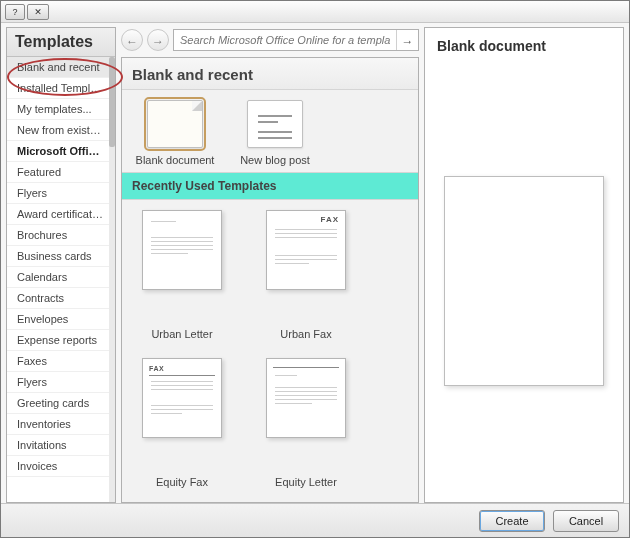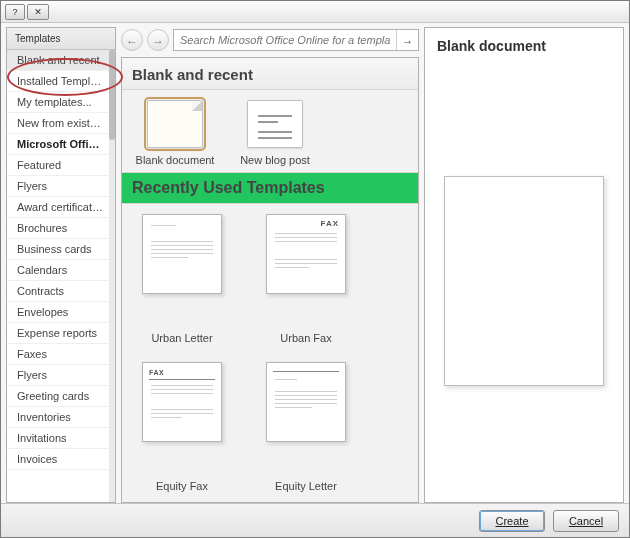--- a/index.html
+++ b/index.html
@@ -5,52 +5,52 @@
   * { box-sizing: border-box; margin: 0; padding: 0; }
   body { font-family: "Segoe UI", Tahoma, sans-serif; font-size: 11px; color: #333; background: #fff; }
   .window { width: 630px; height: 538px; border: 1px solid #7a7a7a; background: #f6f6f6; display: flex; flex-direction: column; }
   .titlebar { height: 22px; background: linear-gradient(#fdfdfd,#e6e6e6); border-bottom: 1px solid #c5c5c5; display: flex; align-items: center; padding: 0 4px; }
   .titlebar .title { flex: 1; font-size: 11px; color: #222; padding-left: 4px; }
   .win-btns { display: flex; gap: 2px; }
   .win-btn { width: 22px; height: 16px; border: 1px solid #8a8a8a; border-radius: 2px; background: linear-gradient(#fafafa,#d9d9d9); display: flex; align-items: center; justify-content: center; font-size: 9px; color: #333; cursor: default; }
   .win-btn.help { width: 20px; }
   .content { flex: 1; display: flex; padding: 4px 5px 0 5px; gap: 5px; overflow: hidden; }
   .sidebar { width: 110px; border: 1px solid #b0b0b0; background: #fff; display: flex; flex-direction: column; }
-  .sidebar-header { background: linear-gradient(#f0f0f0,#e2e2e2); border-bottom: 1px solid #c0c0c0; padding: 5px 8px; font-weight: normal; font-size: 10px; color: #333; }
+  .sidebar-header { background: linear-gradient(#f0f0f0,#e2e2e2); border-bottom: 1px solid #c0c0c0; padding: 5px 8px; font-weight: bold; font-size: 16px; color: #333; }
   .sidebar-list { flex: 1; overflow-y: hidden; position: relative; }
   .sidebar-list-inner { position: absolute; inset: 0 6px 0 0; overflow: hidden; }
   .sidebar-item { padding: 4px 6px 4px 10px; font-size: 11px; color: #444; border-bottom: 1px solid #efefef; white-space: nowrap; overflow: hidden; text-overflow: ellipsis; cursor: default; }
   .sidebar-item.bold { font-weight: bold; color: #222; }
   .sidebar-item.selected { background: #e8e8e8; }
   .sidebar-scrollbar { position: absolute; right: 0; top: 0; bottom: 0; width: 6px; background: #eaeaea; }
   .sidebar-scrollbar .thumb { position: absolute; left: 0; right: 0; top: 0; height: 90px; background: #bdbdbd; border-radius: 2px; }
   .middle { flex: 1; display: flex; flex-direction: column; min-width: 0; }
   .toolbar { display: flex; align-items: center; gap: 4px; padding: 2px 0 6px 0; }
   .nav-btn { width: 22px; height: 22px; border: 1px solid #c8c8c8; border-radius: 11px; background: linear-gradient(#fdfdfd,#e6e6e6); display: flex; align-items: center; justify-content: center; color: #777; font-size: 12px; }
   .searchbox { flex: 1; height: 22px; border: 1px solid #b0b0b0; background: #fff; display: flex; align-items: center; }
   .searchbox input { flex: 1; border: none; outline: none; padding: 0 6px; font-style: italic; font-size: 11px; color: #888; background: transparent; }
   .search-go { width: 22px; height: 20px; border-left: 1px solid #d0d0d0; display: flex; align-items: center; justify-content: center; color: #555; font-size: 12px; }
   .main-panel { flex: 1; border: 1px solid #b0b0b0; background: #f2f2f2; display: flex; flex-direction: column; overflow: hidden; }
   .section-title { font-size: 15px; font-weight: bold; color: #444; padding: 8px 10px 6px 10px; background: linear-gradient(#f7f7f7,#ececec); border-bottom: 1px solid #d5d5d5; }
   .thumb-row { display: flex; gap: 18px; padding: 10px 12px 6px 12px; }
   .tpl-item { display: flex; flex-direction: column; align-items: center; width: 82px; cursor: default; }
   .tpl-thumb { width: 56px; height: 48px; border: 1px solid #c0c0c0; background: #fff; border-radius: 2px; box-shadow: 0 1px 2px rgba(0,0,0,0.1); position: relative; overflow: hidden; }
   .tpl-thumb.selected-outer { outline: 2px solid #c59d5f; outline-offset: 1px; background: #fdfcf7; }
   .tpl-label { font-size: 11px; color: #444; margin-top: 6px; text-align: center; white-space: nowrap; }
-  .subsection-title { font-size: 16px; font-weight: bold; color: #444; padding: 6px 10px; background: #22c55e; border-top: 1px solid #d5d5d5; border-bottom: 1px solid #d5d5d5; }
+  .subsection-title { font-size: 12px; font-weight: bold; color: #444; padding: 6px 10px; background: #5eead4; border-top: 1px solid #d5d5d5; border-bottom: 1px solid #d5d5d5; }
   .recent-grid { flex: 1; padding: 10px 12px; display: grid; grid-template-columns: repeat(2, 96px); gap: 18px 28px; align-content: start; }
   .recent-item { display: flex; flex-direction: column; align-items: center; cursor: default; gap: 32px; }
   .recent-thumb { width: 80px; height: 80px; border: 1px solid #b5b5b5; background: #fff; box-shadow: 2px 2px 4px rgba(0,0,0,0.15); position: relative; overflow: hidden; }
   .recent-label { font-size: 11px; color: #444; margin-top: 6px; text-align: center; }
   .preview { width: 200px; border: 1px solid #b0b0b0; background: #fff; display: flex; flex-direction: column; }
   .preview-title { font-size: 14px; font-weight: bold; color: #333; padding: 10px 12px 6px 12px; }
   .preview-body { flex: 1; display: flex; align-items: center; justify-content: center; padding: 14px; }
   .preview-page { width: 160px; height: 210px; border: 1px solid #bdbdbd; background: #fff; box-shadow: 2px 2px 5px rgba(0,0,0,0.15); }
   .footer { height: 34px; border-top: 1px solid #c5c5c5; background: linear-gradient(#f3f3f3,#e4e4e4); display: flex; align-items: center; justify-content: flex-end; gap: 8px; padding: 0 10px; }
-  .btn { min-width: 66px; height: 22px; border: 1px solid #8f8f8f; border-radius: 3px; background: linear-gradient(#fdfdfd,#dcdcdc); font-size: 11px; color: #222; display: flex; align-items: center; justify-content: center; cursor: default; text-decoration: underline; }
+  .btn { min-width: 66px; height: 22px; border: 1px solid #8f8f8f; border-radius: 3px; background: linear-gradient(#fdfdfd,#dcdcdc); font-size: 11px; color: #222; display: flex; align-items: center; justify-content: center; cursor: default; }
   .btn.primary { box-shadow: 0 0 0 1px #6aa7e0 inset; }
   .circle-annot { position: absolute; border: 2px solid #b33a3a; border-radius: 50%/50%; width: 116px; height: 38px; left: 0px; top: 30px; pointer-events: none; }
   .doc-lines { position: absolute; left: 8px; right: 8px; }
   .doc-line { height: 1px; background: #cfcfcf; margin-bottom: 3px; }
   .fax-hdr { position: absolute; right: 6px; top: 4px; font-size: 8px; font-weight: bold; letter-spacing: 1px; color: #555; }
   .fax-lhdr { position: absolute; left: 6px; top: 6px; font-size: 7px; font-weight: bold; letter-spacing: 0.5px; color: #555; }
   .fold { position: absolute; right: 0; top: 0; width: 10px; height: 10px; background: linear-gradient(135deg,#f6f6f6 48%,#d0d0d0 52%); }
   .blog-lines { position:absolute; left:10px; right:10px; top:14px; }
   .blog-lines .doc-line { background:#999; height:2px; margin-bottom:4px; }
 </style>

